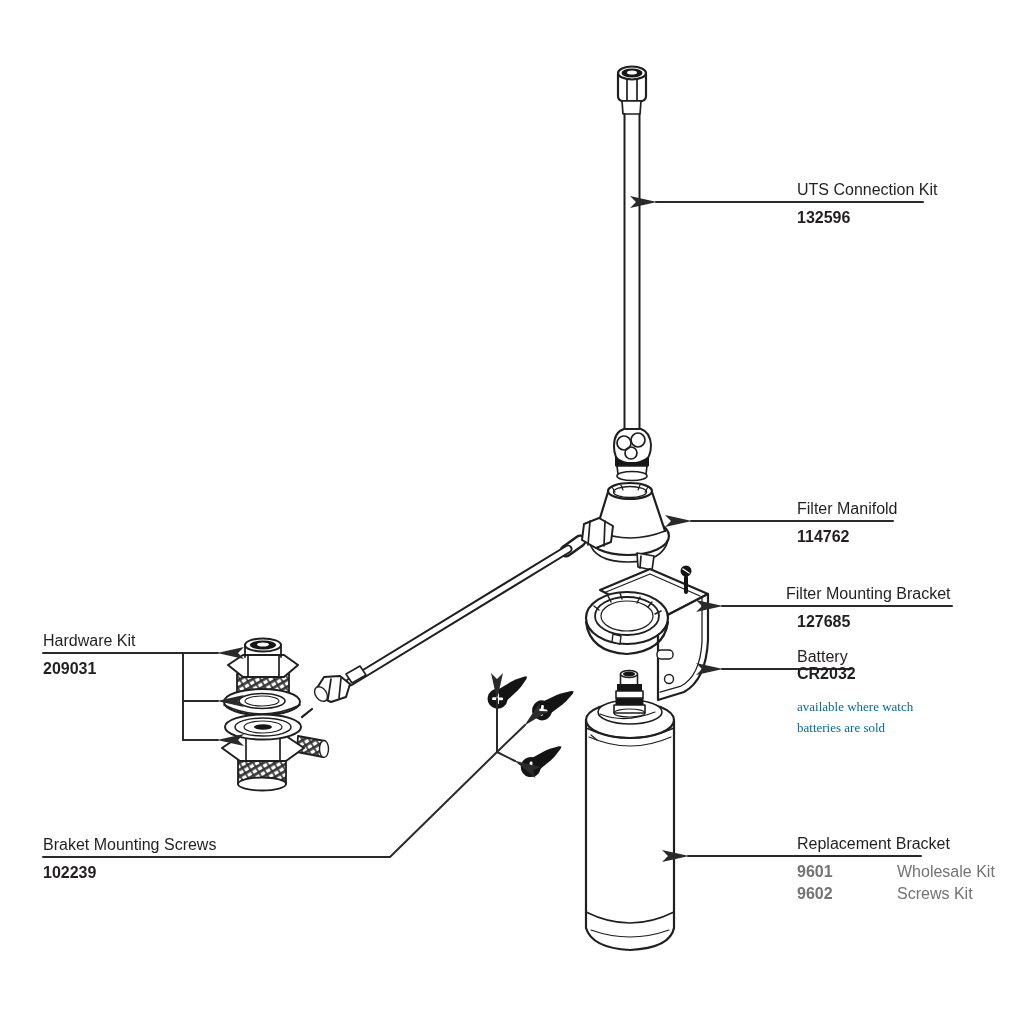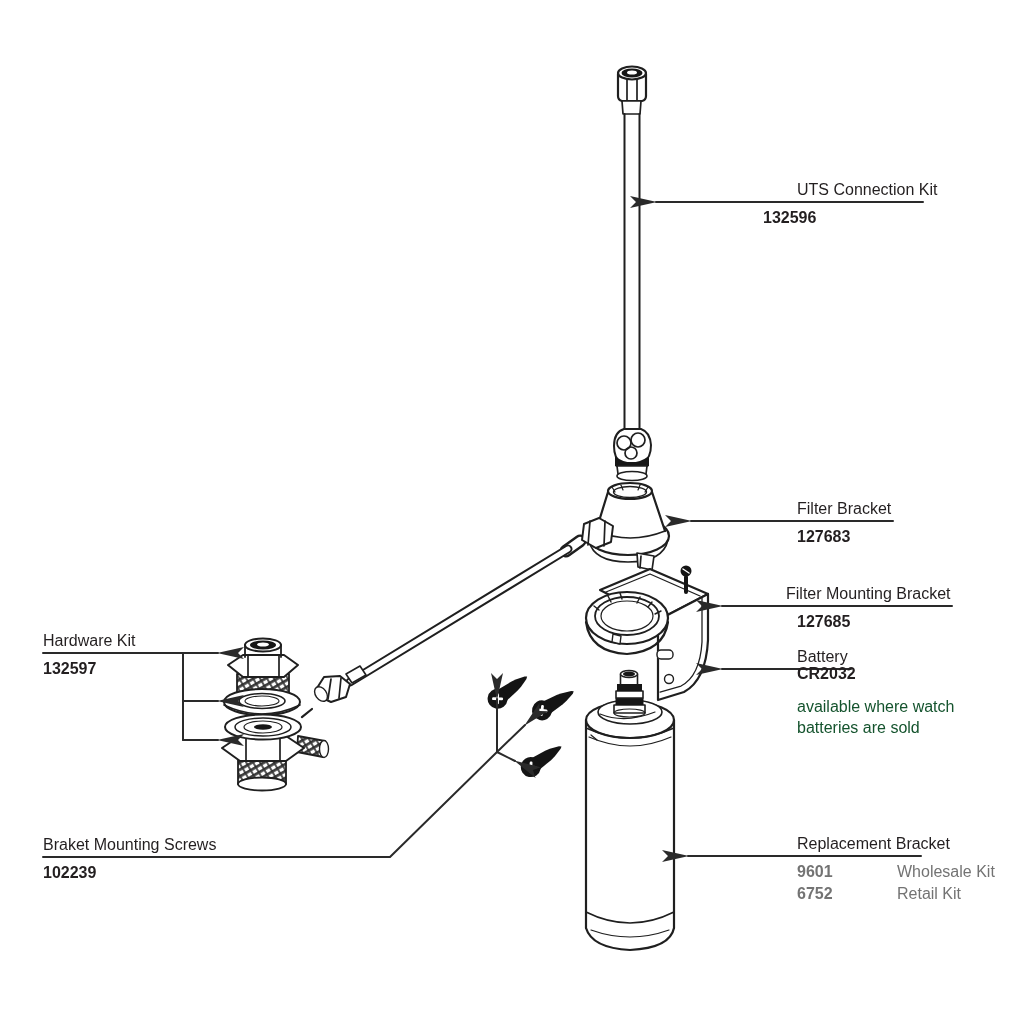--- a/index.html
+++ b/index.html
@@ -3,21 +3,21 @@
 <meta charset="utf-8">
 <style>
   html,body{margin:0;padding:0;background:#ffffff;}
   .stage{
     position:relative;width:1015px;height:1034px;background:#ffffff;overflow:hidden;
     font-family:"Liberation Sans", sans-serif;color:#231f20;
   }
   svg.art{position:absolute;left:0;top:0;width:1034px;height:1034px;}
   .lbl{position:absolute;font-size:16px;line-height:20px;color:#231f20;white-space:nowrap;}
   .lbl.bold{font-weight:700;}
-  .note{position:absolute;font-size:16px;line-height:21px;color:#14532d;white-space:pre-line;}
+  .note{position:absolute;font-size:13px;line-height:21px;color:#0369a1;white-space:pre-line;font-family:Liberation Serif, serif;}
   .rowline{position:absolute;font-size:16px;line-height:20px;color:#737373;white-space:nowrap;}
   .rowline .num{display:inline-block;width:100px;font-weight:700;}
 </style>
 </head>
 <body>
 
 <div class="stage">
 
   <svg class="art" viewBox="0 0 1034 1034" fill="none" stroke="#1f1f1f" stroke-width="1.7" stroke-linecap="round" stroke-linejoin="round">
     <defs>
@@ -194,40 +194,40 @@
       <path d="M183,701 L218,701" marker-end="url(#arw)"></path>
       <path d="M183,740 L218,740" marker-end="url(#arw)"></path>
       <path d="M43,857 L390,857 L497,752"></path>
       <path d="M497,752 L497,699" marker-end="url(#arw)"></path>
       <path d="M497,752 L525,725" marker-end="url(#arw)"></path>
       <path d="M497,752 L515,761" marker-end="url(#arw)"></path>
     </g>
   </svg>
 
   <div class="lbl" style="left:797px;top:180px">UTS Connection Kit</div>
-  <div class="lbl bold" style="left:763px;top:208px">132596</div>
-
-  <div class="lbl" style="left:797px;top:499px">Filter Bracket</div>
-  <div class="lbl bold" style="left:797px;top:527px">127683</div>
+  <div class="lbl bold" style="left:797px;top:208px">132596</div>
+
+  <div class="lbl" style="left:797px;top:499px">Filter Manifold</div>
+  <div class="lbl bold" style="left:797px;top:527px">114762</div>
 
   <div class="lbl" style="left:786px;top:584px">Filter Mounting Bracket</div>
   <div class="lbl bold" style="left:797px;top:612px">127685</div>
 
   <div class="lbl" style="left:797px;top:647px">Battery</div>
   <div class="lbl bold" style="left:797px;top:664px">CR2032</div>
   <div class="note" style="left:797px;top:696px">available where watch
 batteries are sold</div>
 
   <div class="lbl" style="left:797px;top:834px">Replacement Bracket</div>
   <div class="rowline" style="left:797px;top:862px">
     <span class="num">9601</span><span>Wholesale Kit</span>
   </div>
   <div class="rowline" style="left:797px;top:884px">
-    <span class="num">6752</span><span>Retail Kit</span>
+    <span class="num">9602</span><span>Screws Kit</span>
   </div>
 
   <div class="lbl" style="left:43px;top:631px">Hardware Kit</div>
-  <div class="lbl bold" style="left:43px;top:659px">132597</div>
+  <div class="lbl bold" style="left:43px;top:659px">209031</div>
 
   <div class="lbl" style="left:43px;top:835px">Braket Mounting Screws</div>
   <div class="lbl bold" style="left:43px;top:863px">102239</div>
 
 </div>
 
 </body></html>

